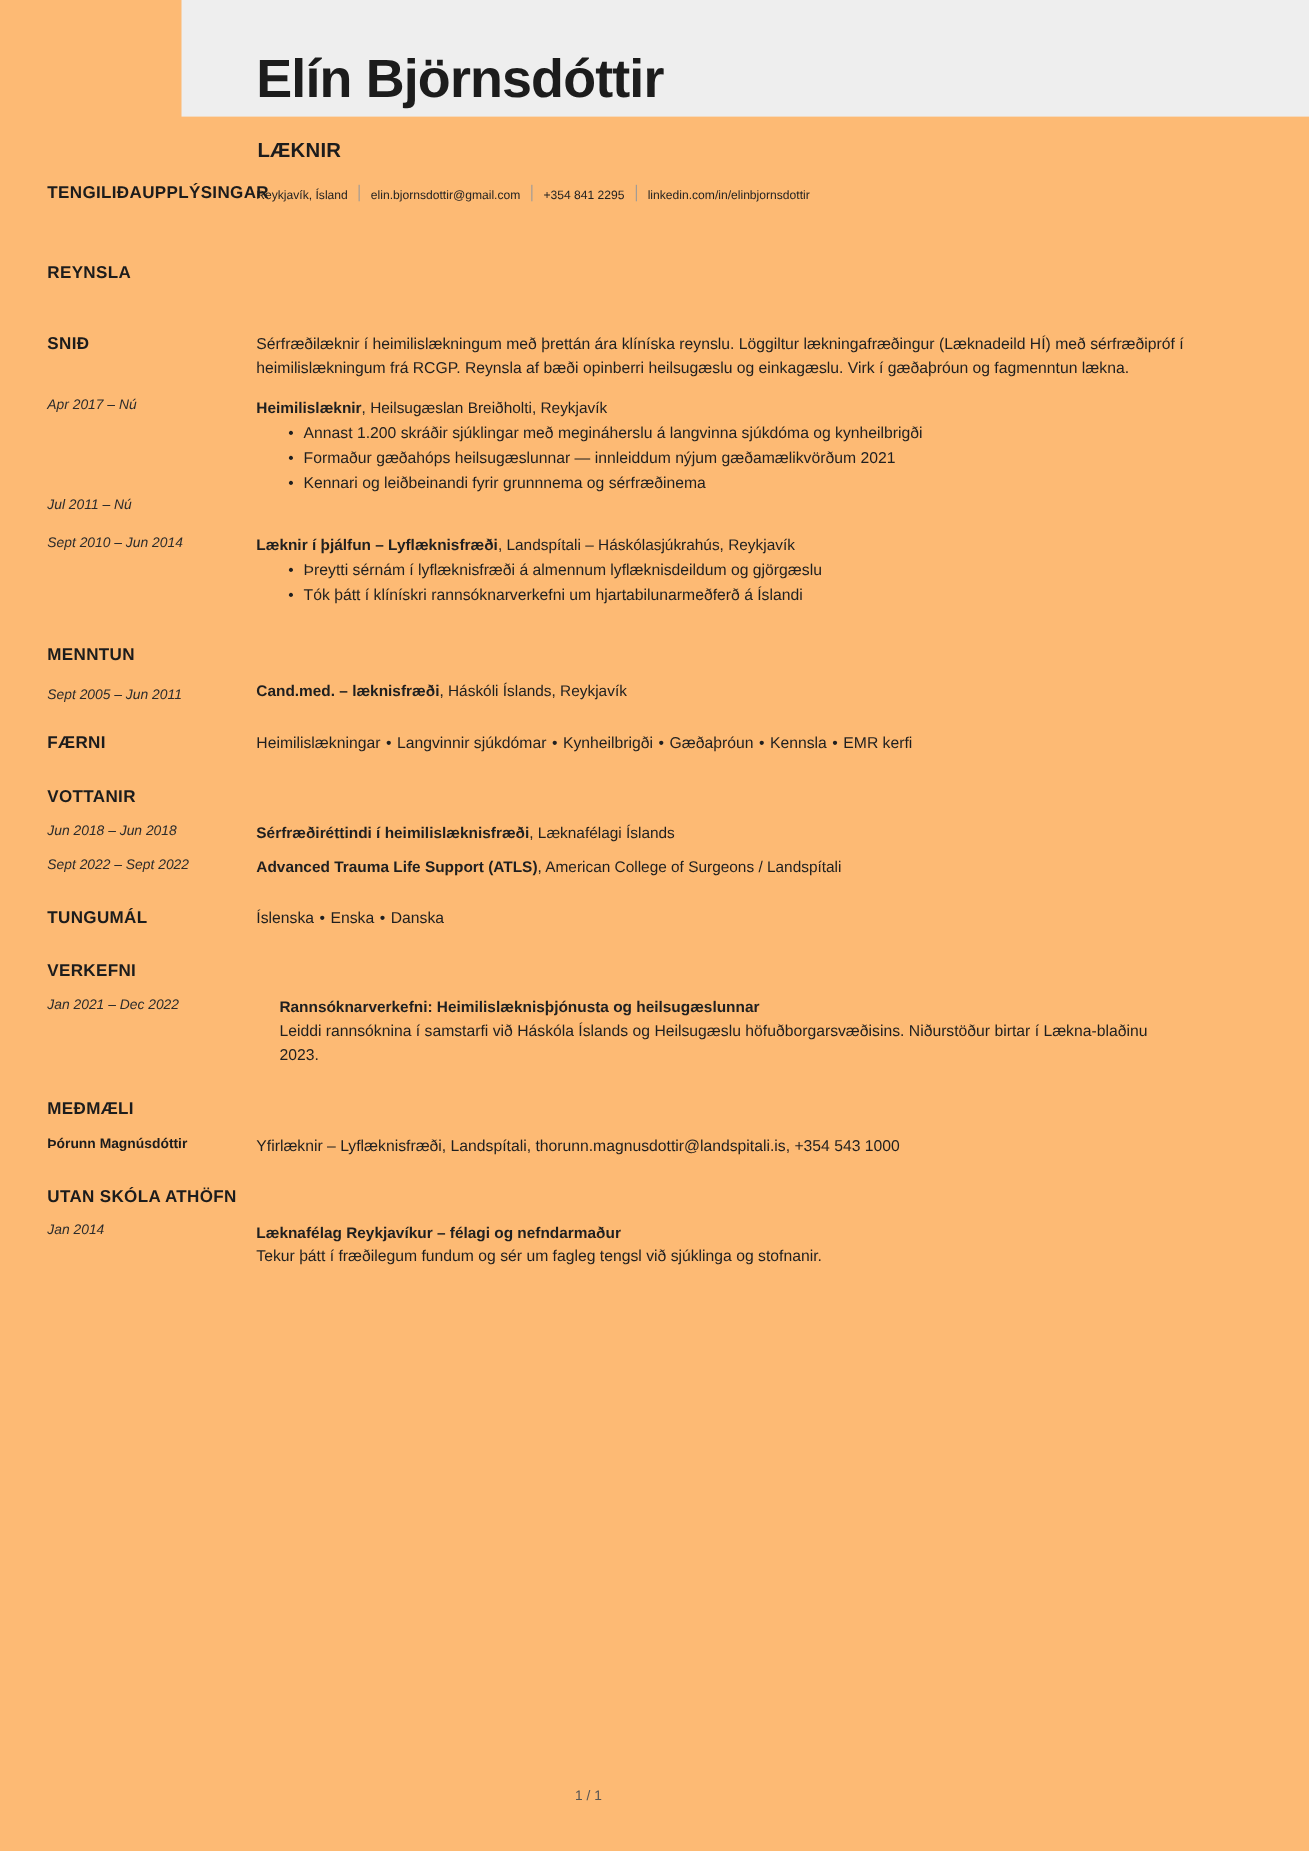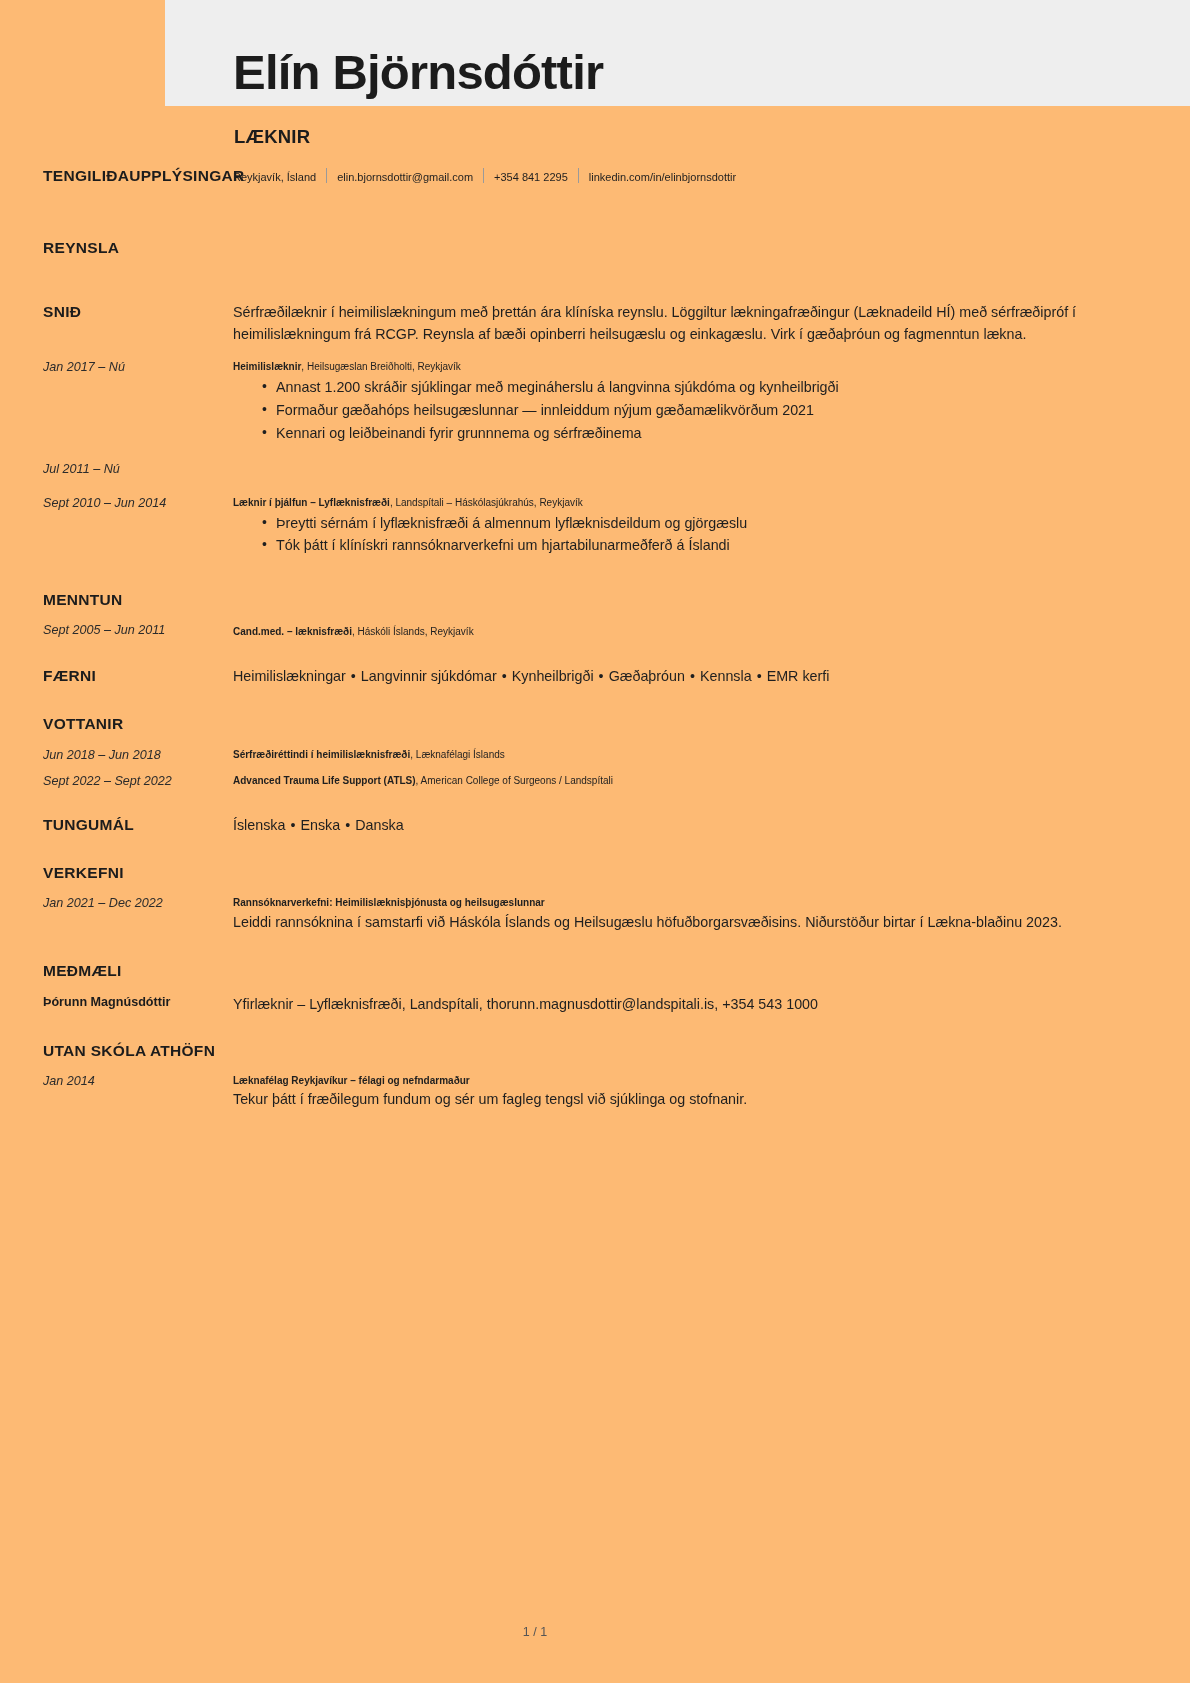--- a/index.html
+++ b/index.html
@@ -108,21 +108,21 @@
     color: #1c1c1c;
     line-height: 1.3;
   }
 
   .body-text {
     font-size: 14.3px;
     line-height: 1.52;
     color: #1f1f1f;
   }
   .entry-head {
-    font-size: 10px;
+    font-size: 14px;
     line-height: 1.5;
     color: #1f1f1f;
   }
   .entry-head b {
     font-weight: 700;
   }
   ul.bullets {
     margin: 2px 0 0 0;
     padding: 0 0 0 29px;
     list-style: none;
@@ -222,33 +222,33 @@
       <div class="col-label">
         <div class="section-title">SNIÐ</div>
       </div>
       <div class="col-main">
         <div class="body-text">Sérfræðilæknir í heimilislækningum með þrettán ára klíníska reynslu. Löggiltur lækningafræðingur (Læknadeild HÍ) með sérfræðipróf í heimilislækningum frá RCGP. Reynsla af bæði opinberri heilsugæslu og einkagæslu. Virk í gæðaþróun og fagmenntun lækna.</div>
       </div>
     </div>
 
     <div class="row" style="margin-top:14px;">
       <div class="col-label">
-        <div class="date-label">Jan 2017 – Nú</div>
+        <div class="date-label">Apr 2017 – Nú</div>
       </div>
       <div class="col-main">
         <div class="entry-head"><b>Heimilislæknir</b><span>, Heilsugæslan Breiðholti, Reykjavík</span></div>
         <ul class="bullets">
           <li>Annast 1.200 skráðir sjúklingar með megináherslu á langvinna sjúkdóma og kynheilbrigði</li>
           <li>Formaður gæðahóps heilsugæslunnar — innleiddum nýjum gæðamælikvörðum 2021</li>
           <li>Kennari og leiðbeinandi fyrir grunnnema og sérfræðinema</li>
         </ul>
       </div>
     </div>
 
-    <div class="row" style="margin-top:17px;gap:46px;">
+    <div class="row" style="gap:46px;">
       <div class="col-label">
         <div class="date-label">Jul 2011 – Nú</div>
       </div>
     </div>
 
     <div class="row" style="margin-top:17px;">
       <div class="col-label">
         <div class="date-label">Sept 2010 – Jun 2014</div>
       </div>
       <div class="col-main">
@@ -323,21 +323,21 @@
       </div>
     </div>
 
     <div class="row" style="margin-top:26px;">
       <div class="col-label">
         <div class="section-title">VERKEFNI</div>
       </div>
       <div class="col-main"></div>
     </div>
 
-    <div class="row" style="margin-top:13px;">
+    <div class="row" style="margin-top:13px;gap:21px;">
       <div class="col-label">
         <div class="date-label">Jan 2021 – Dec 2022</div>
       </div>
       <div class="col-main">
         <div class="entry-head"><b>Rannsóknarverkefni: Heimilislæknisþjónusta og heilsugæslunnar</b></div>
         <div class="body-text" style="margin-top:2px;">Leiddi rannsóknina í samstarfi við Háskóla Íslands og Heilsugæslu höfuðborgarsvæðisins. Niðurstöður birtar í Lækna-blaðinu 2023.</div>
       </div>
     </div>
 
     <div class="row" style="margin-top:27px;">

